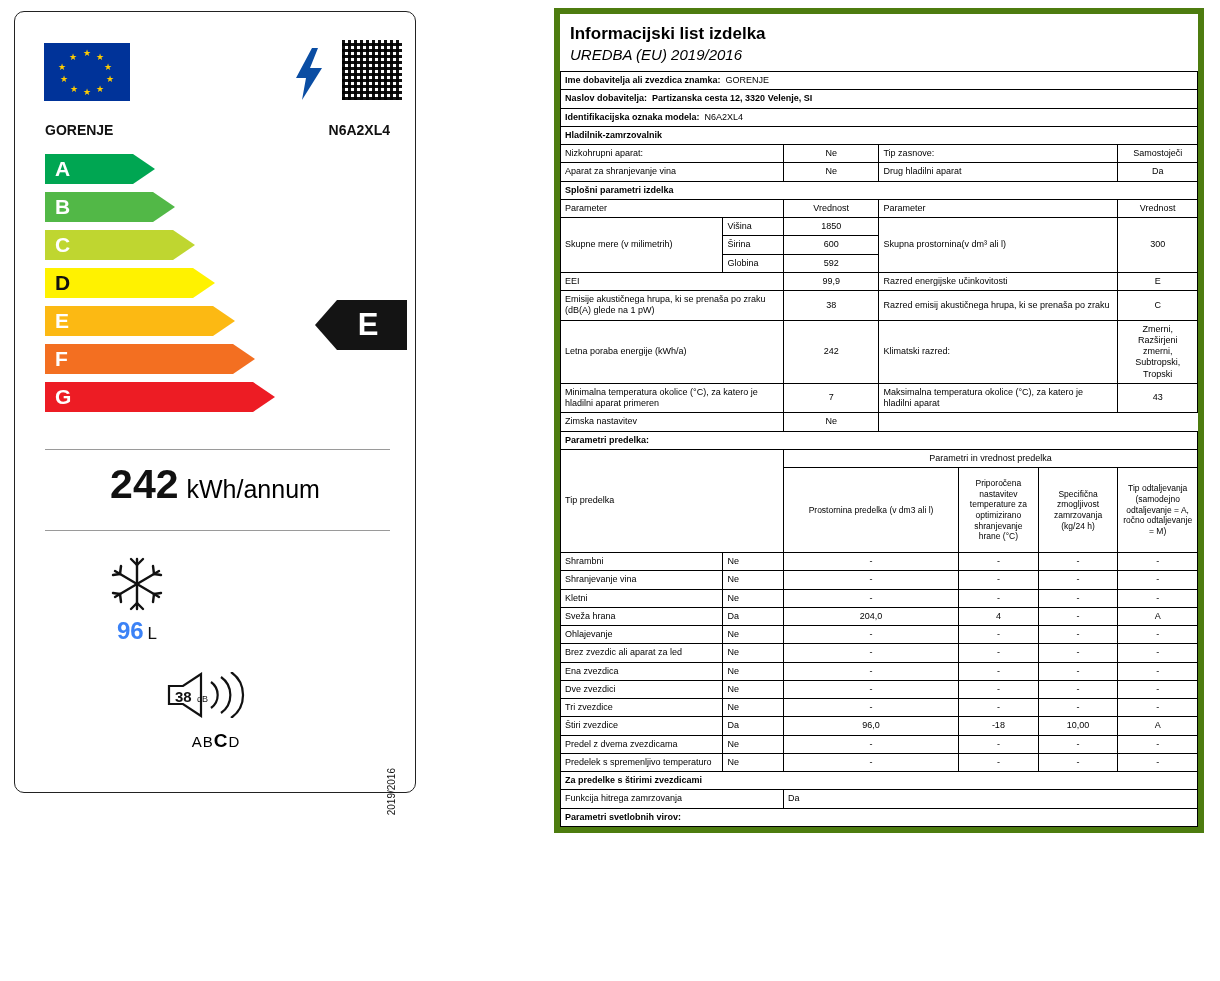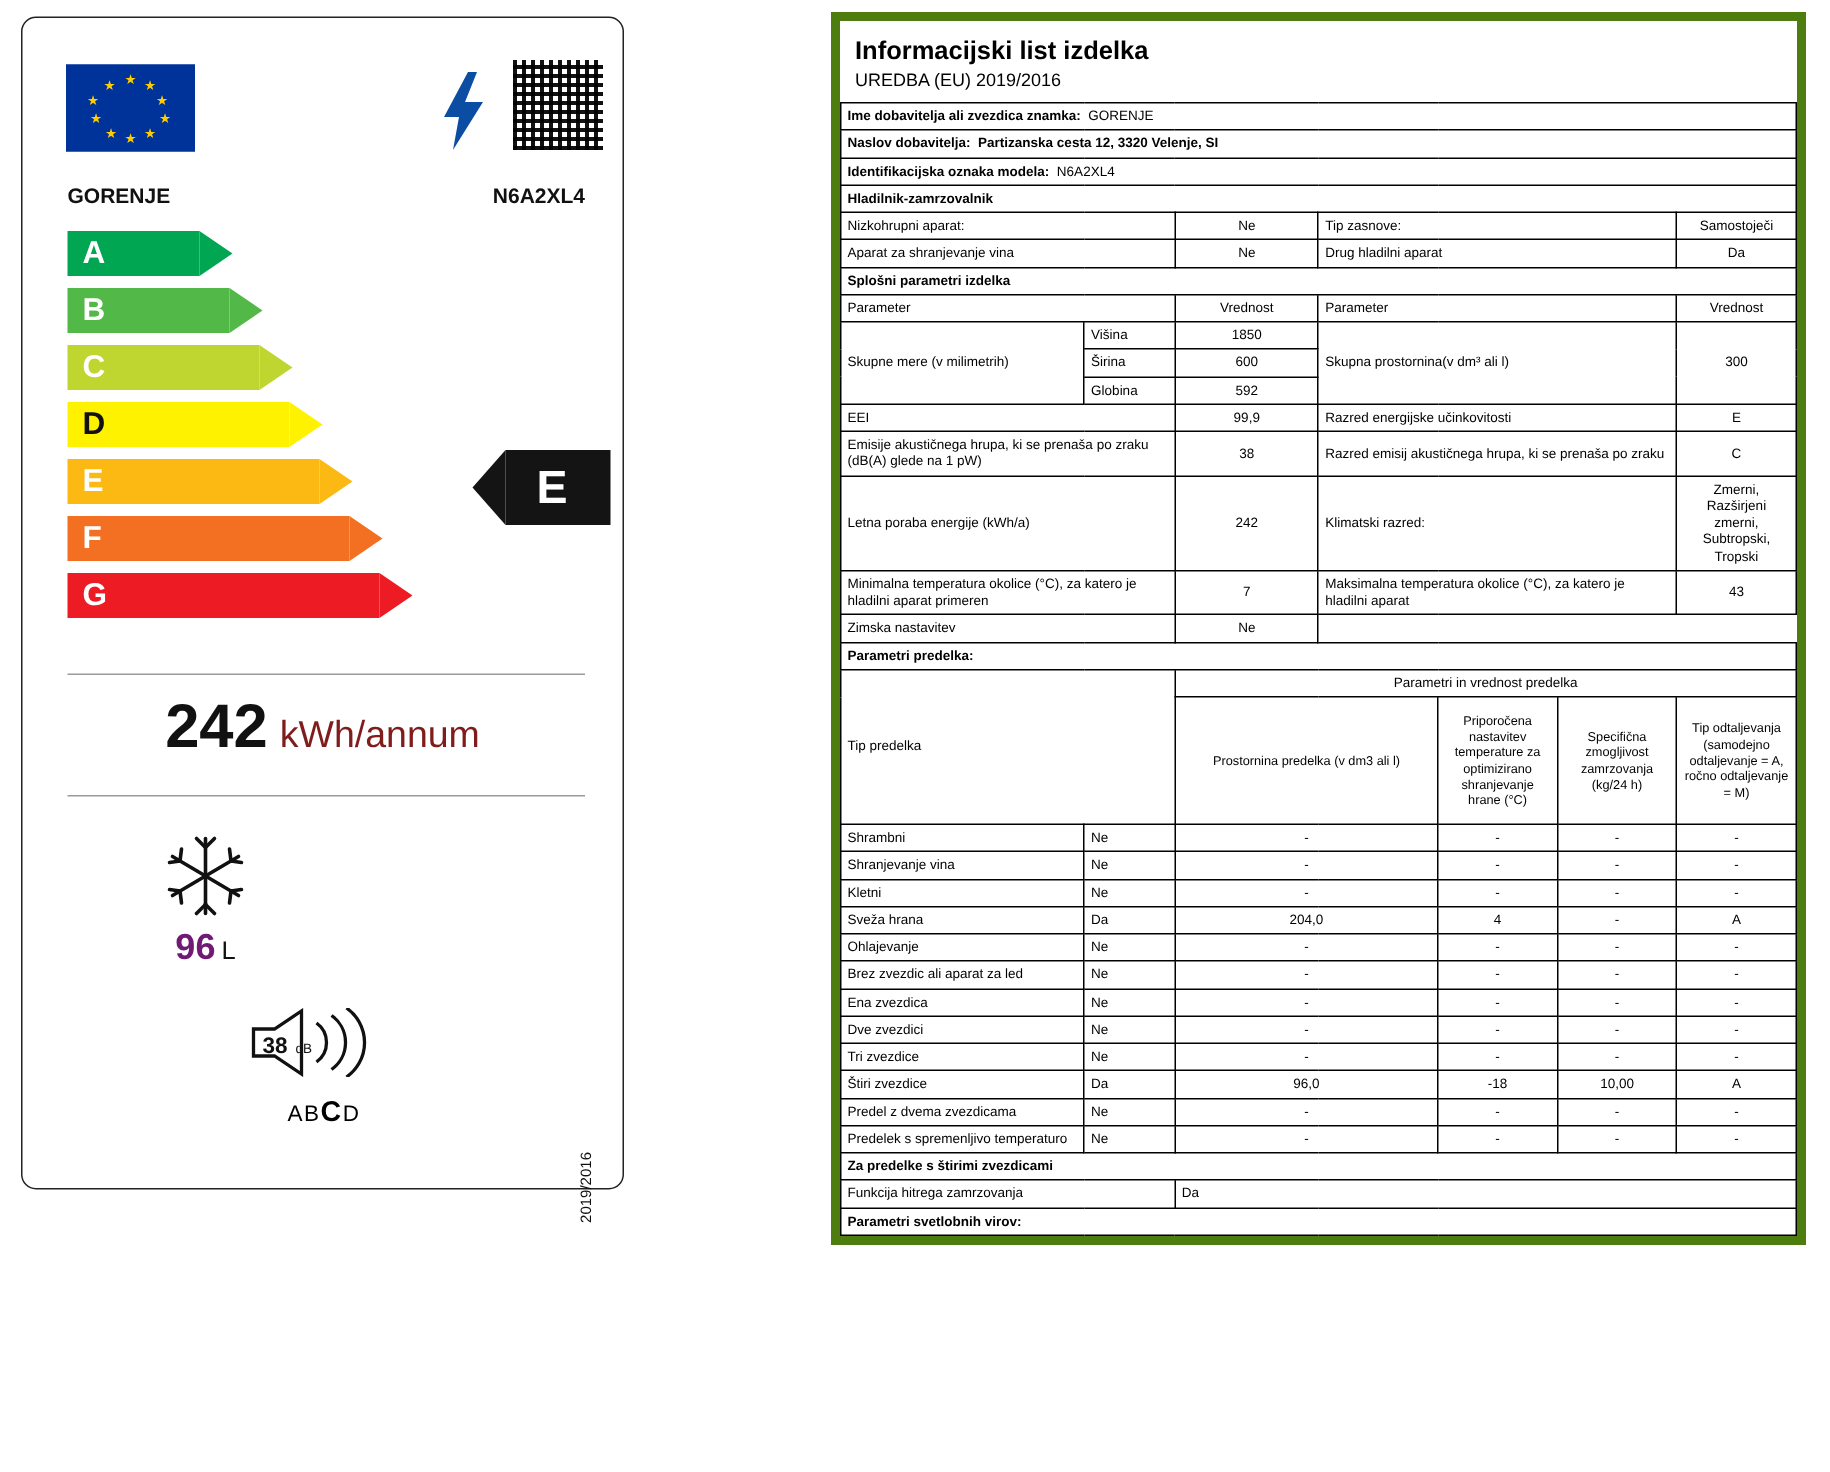--- a/index.html
+++ b/index.html
@@ -143,26 +143,26 @@
   .hr1 { position: absolute; left: 30px; top: 437px; width: 345px; border-top: 1px solid #9a9a9a; }
   .hr2 { position: absolute; left: 30px; top: 518px; width: 345px; border-top: 1px solid #9a9a9a; }
 
   .consumption {
     position: absolute;
     left: 0; right: 0;
     top: 449px;
     text-align: center;
   }
   .consumption .num { font-size: 41px; font-weight: bold; color: #111; }
-  .consumption .unit { font-size: 25px; color: #7f1d1d; margin-left: 8px; }
+  .consumption .unit { font-size: 25px; color: #000000; margin-left: 8px; }
 
   .icon-block { position: absolute; top: 543px; left: 0; width: 402px; height: 110px; }
   .freezer-ico { position: absolute; left: 72px; top: 0; width: 100px; text-align: center; }
   .fridge-ico  { position: absolute; left: 232px; top: 0; width: 100px; text-align: center; }
-  .vol-val { font-size: 24px; font-weight: bold; color: #701a75; }
+  .vol-val { font-size: 24px; font-weight: bold; color: #3b82f6; }
   .vol-unit { font-size: 17px; color: #111; margin-left: 4px; }
 
   .noise-block { position: absolute; top: 660px; left: 0; width: 402px; text-align: center; }
   .noise-class { margin-top: 8px; font-size: 15px; letter-spacing: 1px; }
   .noise-class b { font-size: 19px; }
 
   .reg-vertical {
     position: absolute;
     right: 18px;
     bottom: 24px;
@@ -182,22 +182,23 @@
     border: 6px solid #4d7c0f;
     box-sizing: border-box;
     background: #fff;
   }
   #fiche .title {
     font-size: 17px;
     font-weight: bold;
     padding: 10px 8px 2px 10px;
   }
   #fiche .subtitle {
-    font-size: 12px;
+    font-size: 15px;
     padding: 0 8px 8px 10px;
+    font-style: italic;
   }
   table.fiche {
     width: 100%;
     border-collapse: collapse;
     table-layout: fixed;
     font-size: 9px;
   }
   table.fiche td {
     border: 1px solid #000;
     padding: 3px 4px;

